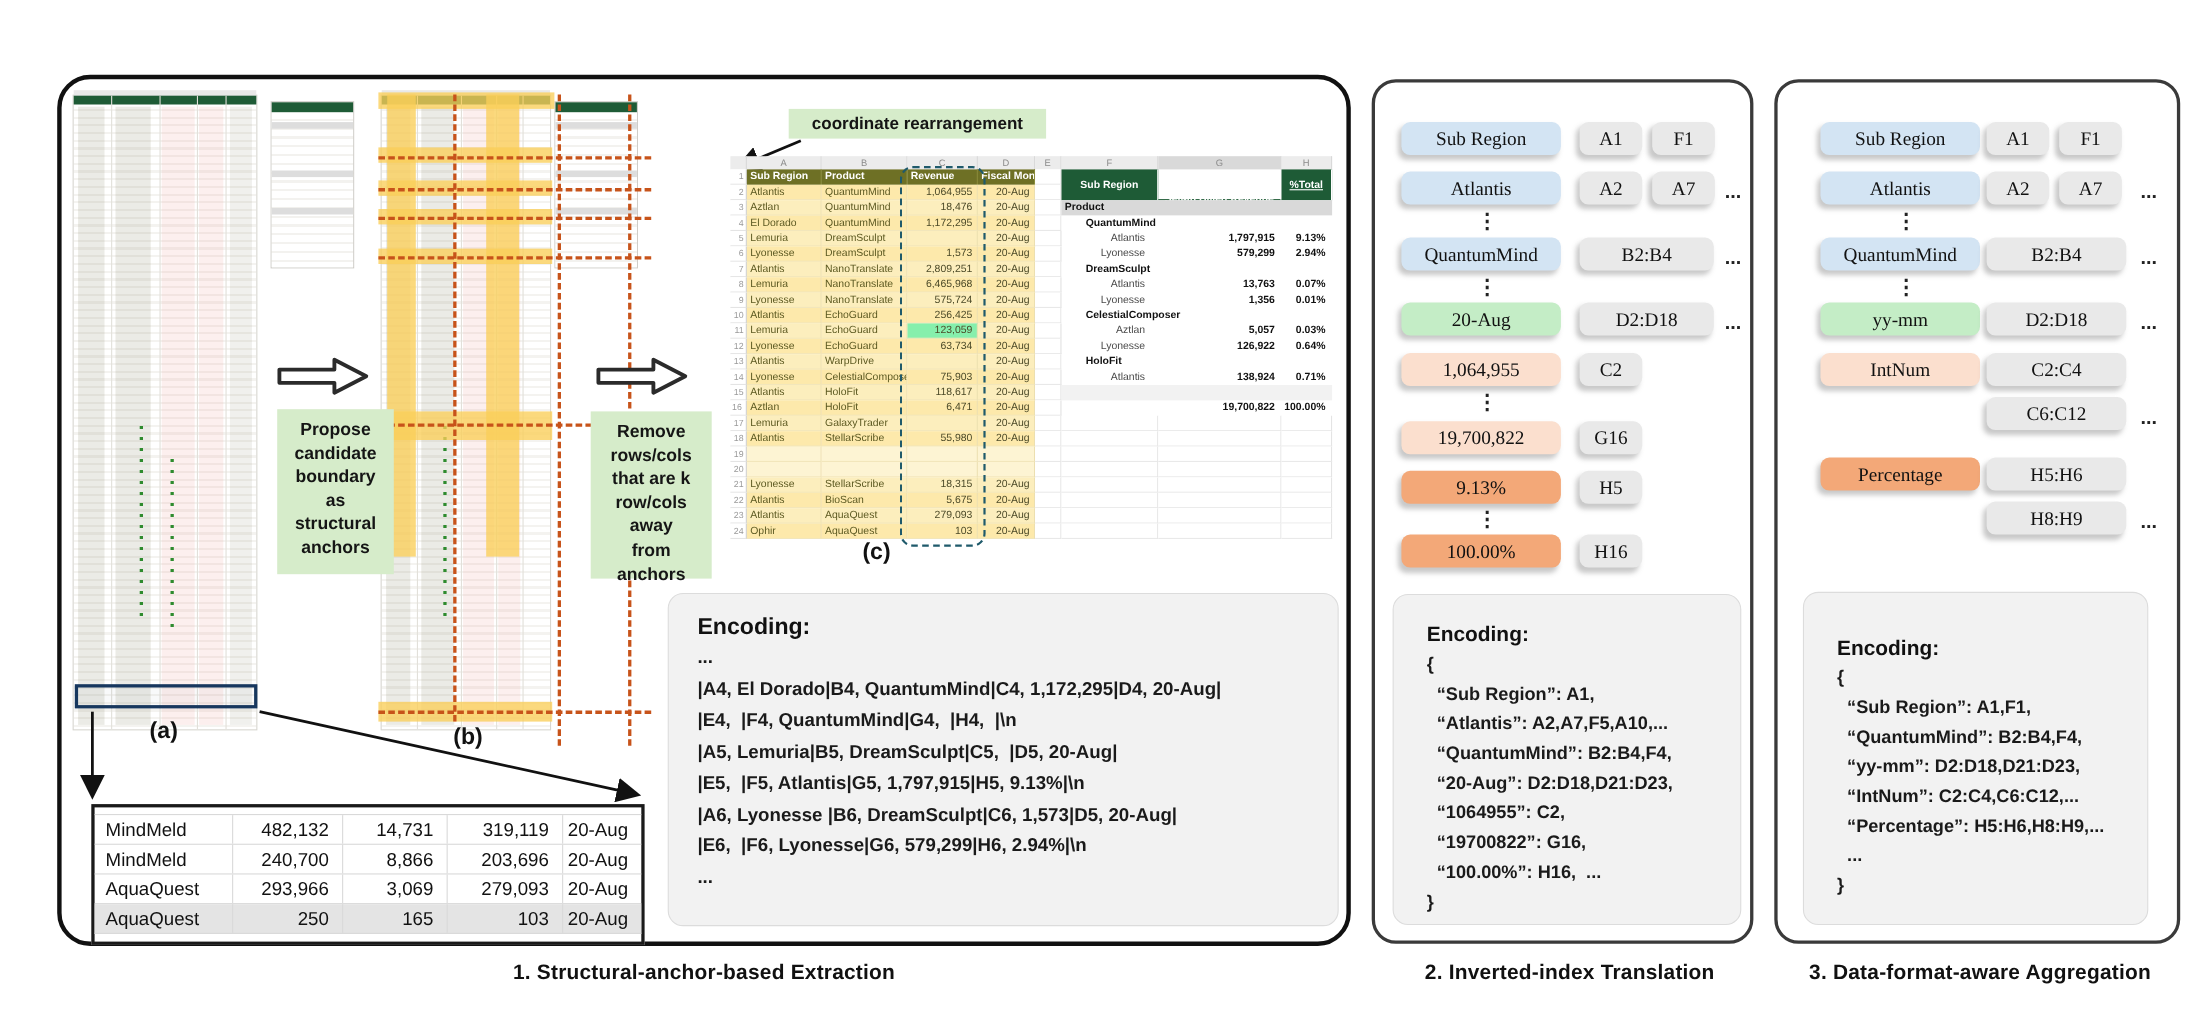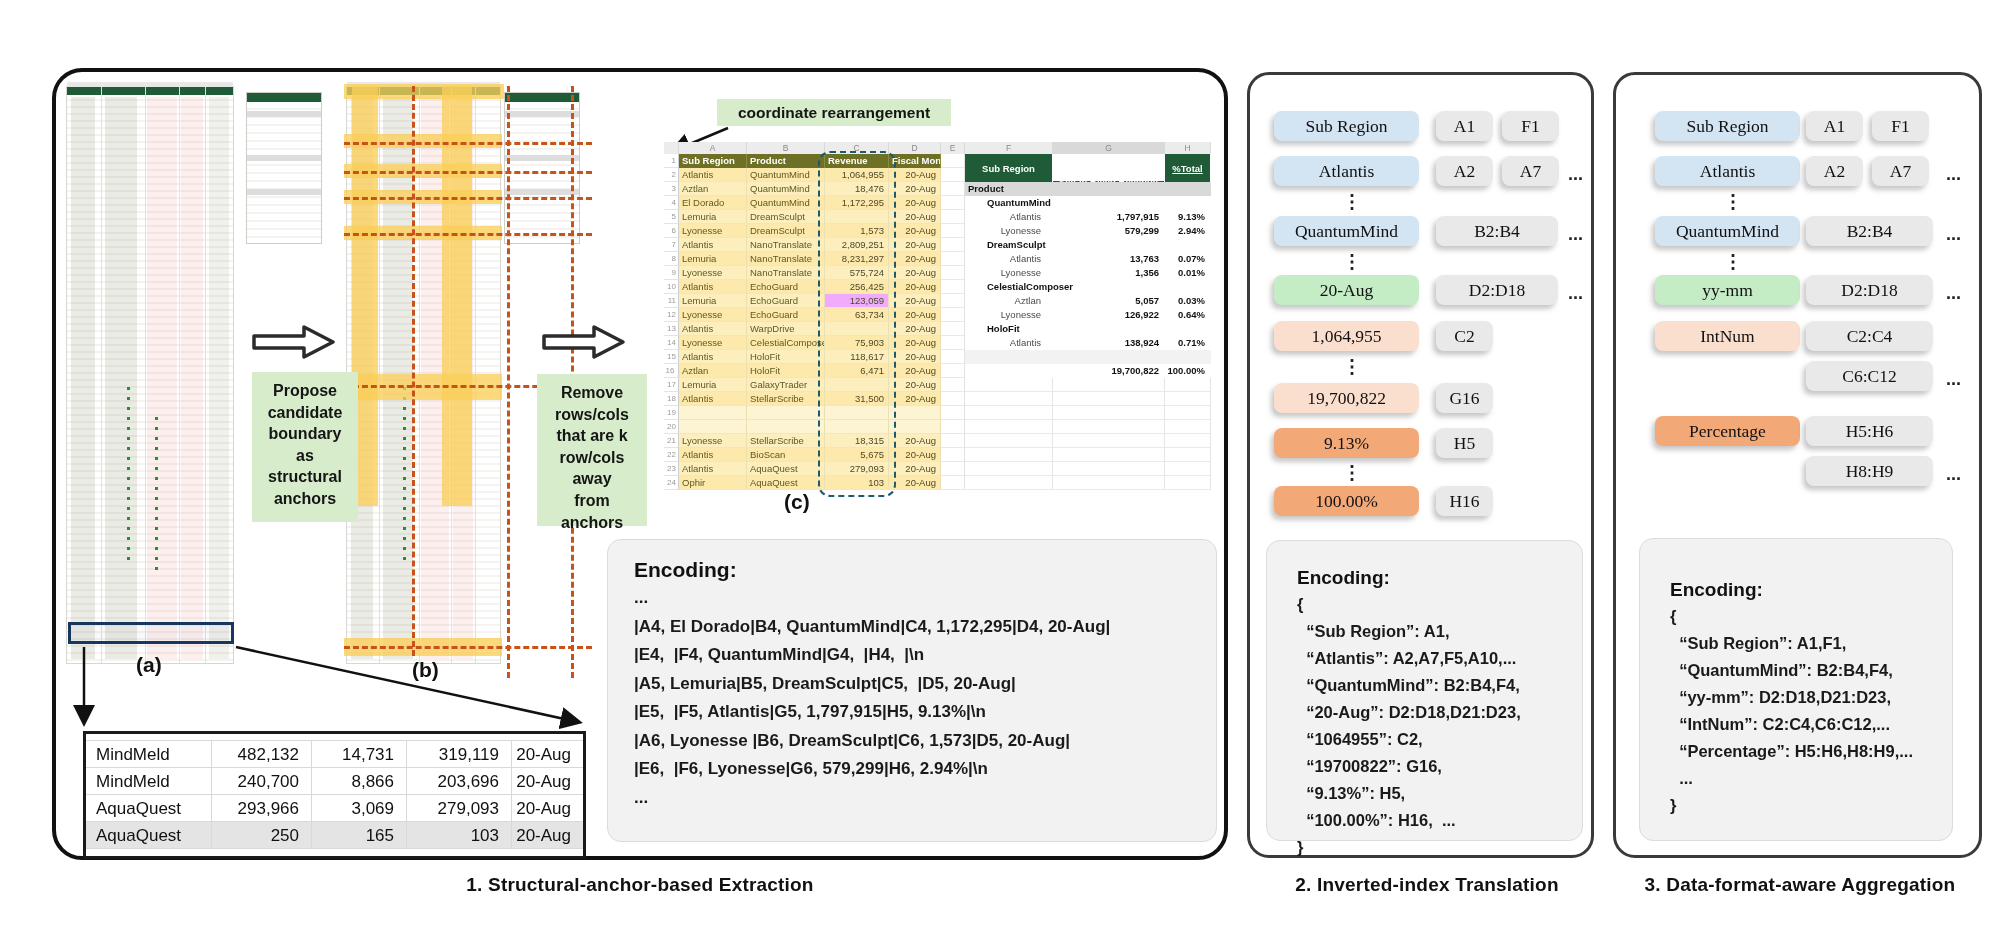--- a/index.html
+++ b/index.html
@@ -272,21 +272,21 @@
           <div class="scell ycell" style="width: 68px; background: rgb(252, 238, 189);">Atlantis</div>
           <div class="scell ycell" style="width: 78px; background: rgb(252, 238, 189);">NanoTranslate</div>
           <div class="scell ycell num" style="width: 64px; background: rgb(252, 238, 189);">2,809,251</div>
           <div class="scell ycell num" style="width: 52px; background: rgb(252, 238, 189);">20-Aug</div>
           <div class="scell ecell" style="width: 24px;"></div>
         </div>
         <div class="srow" style="left: 0px; top: 110px; height: 14px;">
           <div class="scell rownum" style="width: 15px;">8</div>
           <div class="scell ycell" style="width: 68px; background: rgb(253, 233, 171);">Lemuria</div>
           <div class="scell ycell" style="width: 78px; background: rgb(253, 233, 171);">NanoTranslate</div>
-          <div class="scell ycell num" style="width: 64px; background: rgb(253, 233, 171);">8,231,297</div>
+          <div class="scell ycell num" style="width: 64px; background: rgb(253, 233, 171);">6,465,968</div>
           <div class="scell ycell num" style="width: 52px; background: rgb(253, 233, 171);">20-Aug</div>
           <div class="scell ecell" style="width: 24px;"></div>
         </div>
         <div class="srow" style="left: 0px; top: 124px; height: 14px;">
           <div class="scell rownum" style="width: 15px;">9</div>
           <div class="scell ycell" style="width: 68px; background: rgb(252, 238, 189);">Lyonesse</div>
           <div class="scell ycell" style="width: 78px; background: rgb(252, 238, 189);">NanoTranslate</div>
           <div class="scell ycell num" style="width: 64px; background: rgb(252, 238, 189);">575,724</div>
           <div class="scell ycell num" style="width: 52px; background: rgb(252, 238, 189);">20-Aug</div>
           <div class="scell ecell" style="width: 24px;"></div>
@@ -296,21 +296,21 @@
           <div class="scell ycell" style="width: 68px; background: rgb(253, 233, 171);">Atlantis</div>
           <div class="scell ycell" style="width: 78px; background: rgb(253, 233, 171);">EchoGuard</div>
           <div class="scell ycell num" style="width: 64px; background: rgb(253, 233, 171);">256,425</div>
           <div class="scell ycell num" style="width: 52px; background: rgb(253, 233, 171);">20-Aug</div>
           <div class="scell ecell" style="width: 24px;"></div>
         </div>
         <div class="srow" style="left: 0px; top: 152px; height: 14px;">
           <div class="scell rownum" style="width: 15px;">11</div>
           <div class="scell ycell" style="width: 68px; background: rgb(252, 238, 189);">Lemuria</div>
           <div class="scell ycell" style="width: 78px; background: rgb(252, 238, 189);">EchoGuard</div>
-          <div class="scell ycell num" style="width: 64px; background: #f0abfc;">123,059</div>
+          <div class="scell ycell num" style="width: 64px; background: #86efac;">123,059</div>
           <div class="scell ycell num" style="width: 52px; background: rgb(252, 238, 189);">20-Aug</div>
           <div class="scell ecell" style="width: 24px;"></div>
         </div>
         <div class="srow" style="left: 0px; top: 166px; height: 14px;">
           <div class="scell rownum" style="width: 15px;">12</div>
           <div class="scell ycell" style="width: 68px; background: rgb(253, 233, 171);">Lyonesse</div>
           <div class="scell ycell" style="width: 78px; background: rgb(253, 233, 171);">EchoGuard</div>
           <div class="scell ycell num" style="width: 64px; background: rgb(253, 233, 171);">63,734</div>
           <div class="scell ycell num" style="width: 52px; background: rgb(253, 233, 171);">20-Aug</div>
           <div class="scell ecell" style="width: 24px;"></div>
@@ -352,21 +352,21 @@
           <div class="scell ycell" style="width: 68px; background: rgb(252, 238, 189);">Lemuria</div>
           <div class="scell ycell" style="width: 78px; background: rgb(252, 238, 189);">GalaxyTrader</div>
           <div class="scell ycell num" style="width: 64px; background: rgb(252, 238, 189);"></div>
           <div class="scell ycell num" style="width: 52px; background: rgb(252, 238, 189);">20-Aug</div>
           <div class="scell ecell" style="width: 24px;"></div>
         </div>
         <div class="srow" style="left: 0px; top: 250px; height: 14px;">
           <div class="scell rownum" style="width: 15px;">18</div>
           <div class="scell ycell" style="width: 68px; background: rgb(253, 233, 171);">Atlantis</div>
           <div class="scell ycell" style="width: 78px; background: rgb(253, 233, 171);">StellarScribe</div>
-          <div class="scell ycell num" style="width: 64px; background: rgb(253, 233, 171);">31,500</div>
+          <div class="scell ycell num" style="width: 64px; background: rgb(253, 233, 171);">55,980</div>
           <div class="scell ycell num" style="width: 52px; background: rgb(253, 233, 171);">20-Aug</div>
           <div class="scell ecell" style="width: 24px;"></div>
         </div>
         <div class="srow" style="left: 0px; top: 264px; height: 14px;">
           <div class="scell rownum" style="width: 15px;">19</div>
           <div class="scell ycell" style="width: 68px; background: rgb(253, 244, 211);"></div>
           <div class="scell ycell" style="width: 78px; background: rgb(253, 244, 211);"></div>
           <div class="scell ycell num" style="width: 64px; background: rgb(253, 244, 211);"></div>
           <div class="scell ycell num" style="width: 52px; background: rgb(253, 244, 211);"></div>
           <div class="scell ecell" style="width: 24px;"></div>
@@ -620,21 +620,20 @@
     <div class="encbox" id="enc2">
       <div class="enc-title">Encoding:</div>
       <div class="enc-lines">
           <div class="enc-line">{</div>
           <div class="enc-line">  “Sub Region”: A1,</div>
           <div class="enc-line">  “Atlantis”: A2,A7,F5,A10,...</div>
           <div class="enc-line">  “QuantumMind”: B2:B4,F4,</div>
           <div class="enc-line">  “20-Aug”: D2:D18,D21:D23,</div>
           <div class="enc-line">  “1064955”: C2,</div>
           <div class="enc-line">  “19700822”: G16,</div>
-          <div class="enc-line">  “9.13%”: H5,</div>
           <div class="enc-line">  “100.00%”: H16,  ...</div>
           <div class="enc-line">}</div>
         </div>
     </div>
   </div>
 
   <div class="panel" id="panel3">
     <div class="chips">
         <div class="chiprow" style="left: 0px; top: 36px; width: 100%;">
           <div class="chip" style="left: 39px; width: 145px; background: rgb(211, 228, 243);">Sub Region</div>

